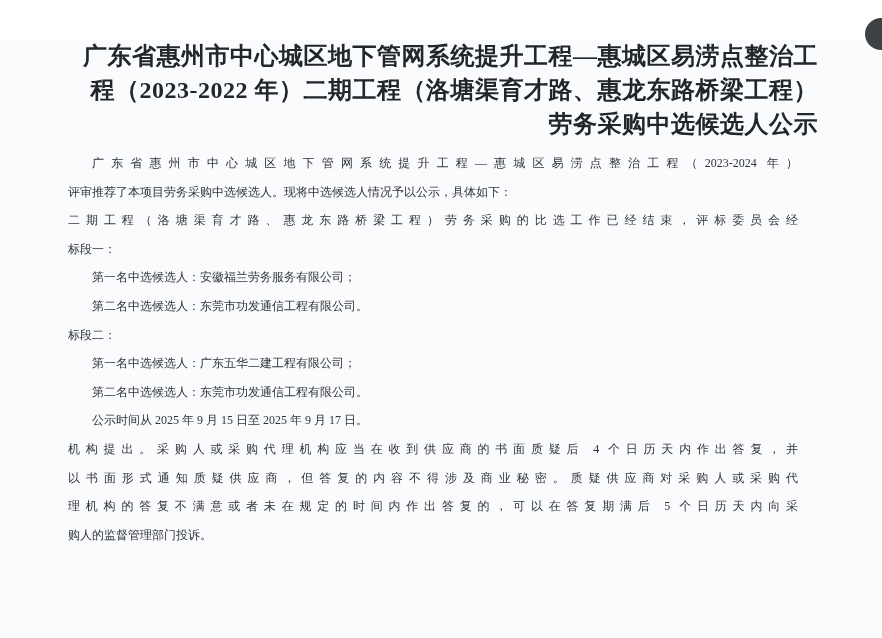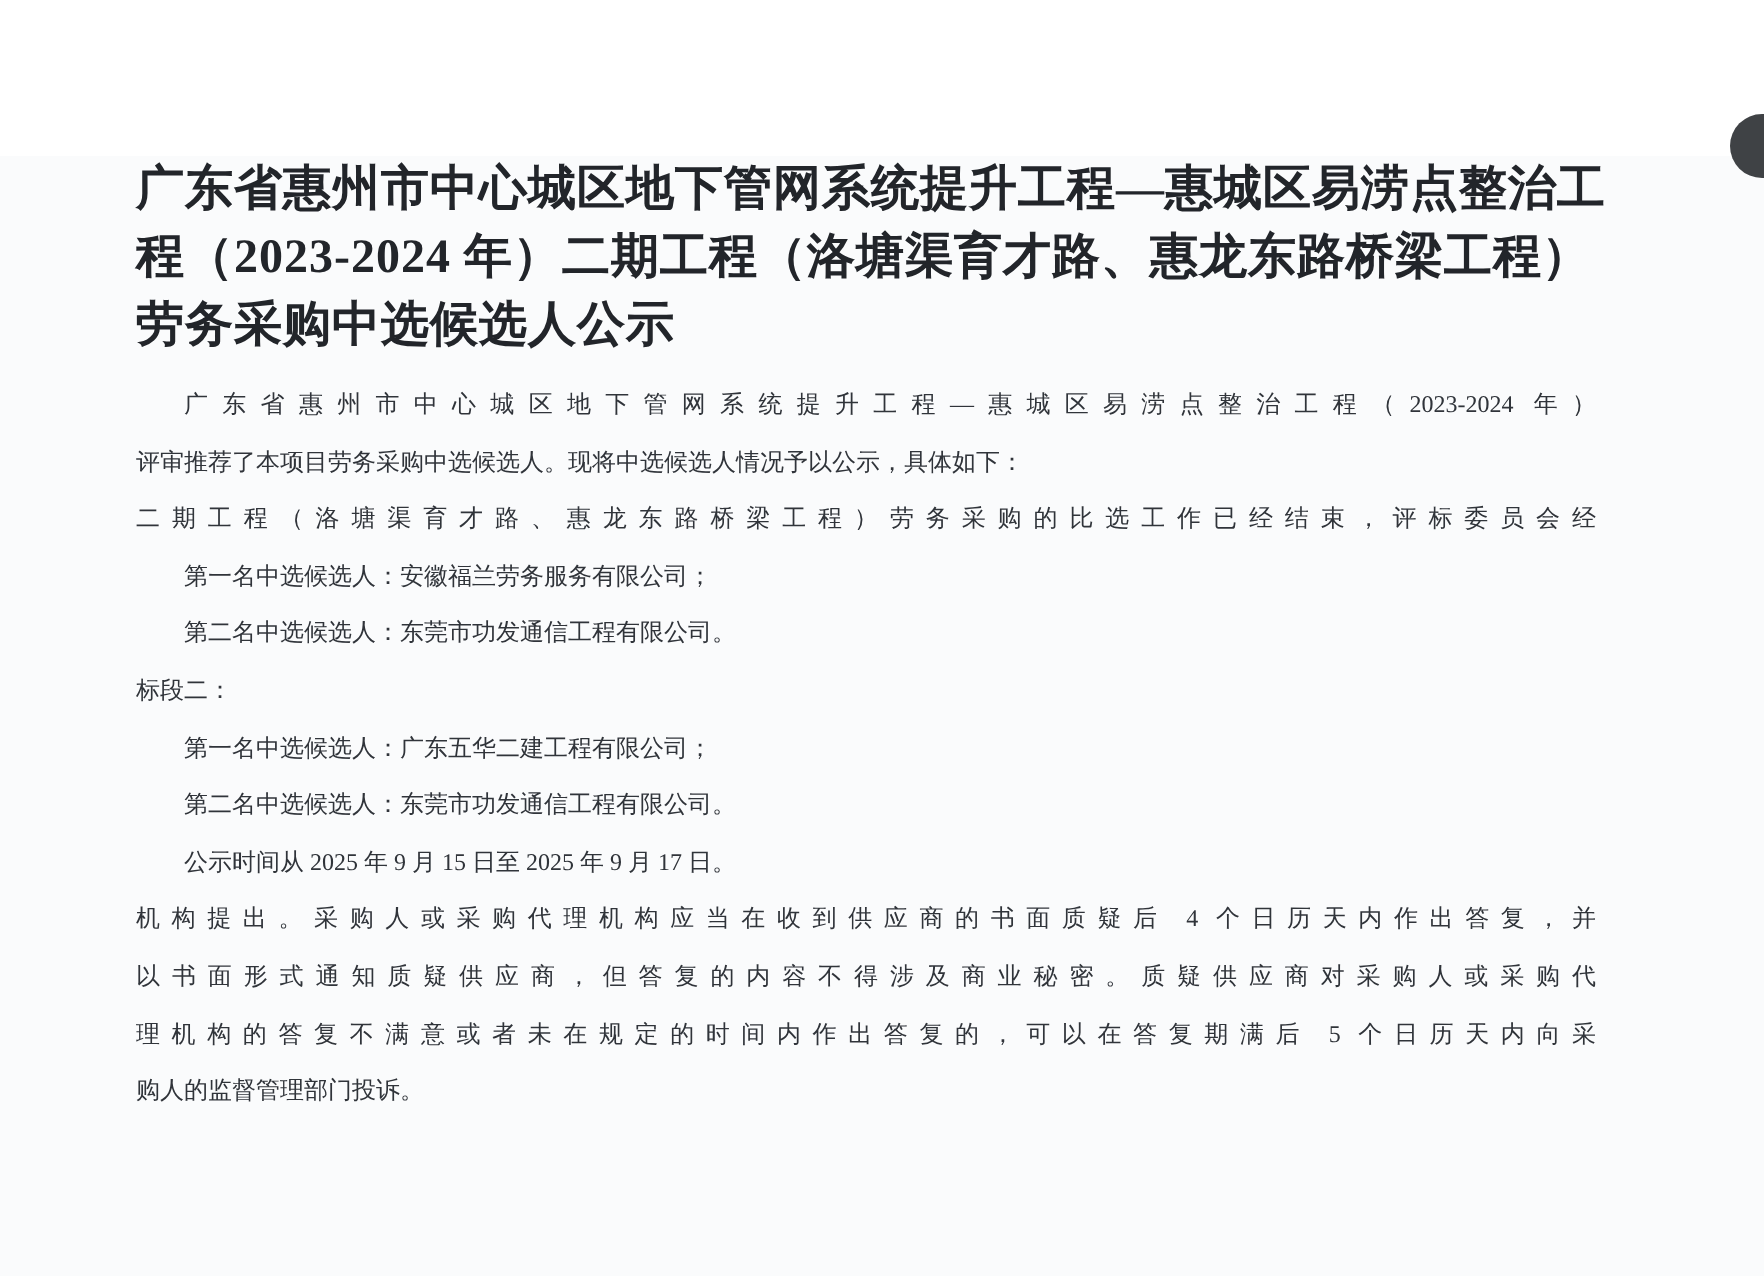--- a/index.html
+++ b/index.html
@@ -19,22 +19,22 @@
   .corner-circle {
     position: absolute;
     top: -21px;
     right: -15px;
     width: 32px;
     height: 32px;
     border-radius: 50%;
     background: #3f4245;
   }
   .title {
-    margin: 78px 64px 0 68px;
-    text-align: left;
+    margin: 39px 64px 0 68px;
+    text-align: right;
     font-size: 24px;
     font-weight: bold;
     line-height: 34px;
     letter-spacing: 0.5px;
   }
   .title-line {
     display: block;
     white-space: nowrap;
   }
   .doc-body {
@@ -57,28 +57,29 @@
 </style>
 </head>
 <body>
 
 <div class="page" style="background: rgb(250, 251, 252);">
 
   <div class="corner-circle" style="background: rgb(63, 66, 69);"></div>
 
   <h1 class="title" style="color: rgb(34, 37, 42);">
     <span class="title-line">广东省惠州市中心城区地下管网系统提升工程—惠城区易涝点整治工</span>
-    <span class="title-line">程（2023-2024 年）二期工程（洛塘渠育才路、惠龙东路桥梁工程）</span>
+    <span class="title-line">程（2023-2022 年）二期工程（洛塘渠育才路、惠龙东路桥梁工程）</span>
     <span class="title-line">劳务采购中选候选人公示</span>
   </h1>
 
   <div class="doc-body" style="color: rgb(48, 52, 58);">
       <div class="line indent fill">广东省惠州市中心城区地下管网系统提升工程—惠城区易涝点整治工程（2023-2024 年）</div>
       <div class="line">评审推荐了本项目劳务采购中选候选人。现将中选候选人情况予以公示，具体如下：</div>
       <div class="line fill">二期工程（洛塘渠育才路、惠龙东路桥梁工程）劳务采购的比选工作已经结束，评标委员会经</div>
+      <div class="line">标段一：</div>
       <div class="line indent">第一名中选候选人：安徽福兰劳务服务有限公司；</div>
       <div class="line indent">第二名中选候选人：东莞市功发通信工程有限公司。</div>
       <div class="line">标段二：</div>
       <div class="line indent">第一名中选候选人：广东五华二建工程有限公司；</div>
       <div class="line indent">第二名中选候选人：东莞市功发通信工程有限公司。</div>
       <div class="line indent">公示时间从 2025 年 9 月 15 日至 2025 年 9 月 17 日。</div>
       <div class="line fill">机构提出。采购人或采购代理机构应当在收到供应商的书面质疑后 4 个日历天内作出答复，并</div>
       <div class="line fill">以书面形式通知质疑供应商，但答复的内容不得涉及商业秘密。质疑供应商对采购人或采购代</div>
       <div class="line fill">理机构的答复不满意或者未在规定的时间内作出答复的，可以在答复期满后 5 个日历天内向采</div>
       <div class="line">购人的监督管理部门投诉。</div>

